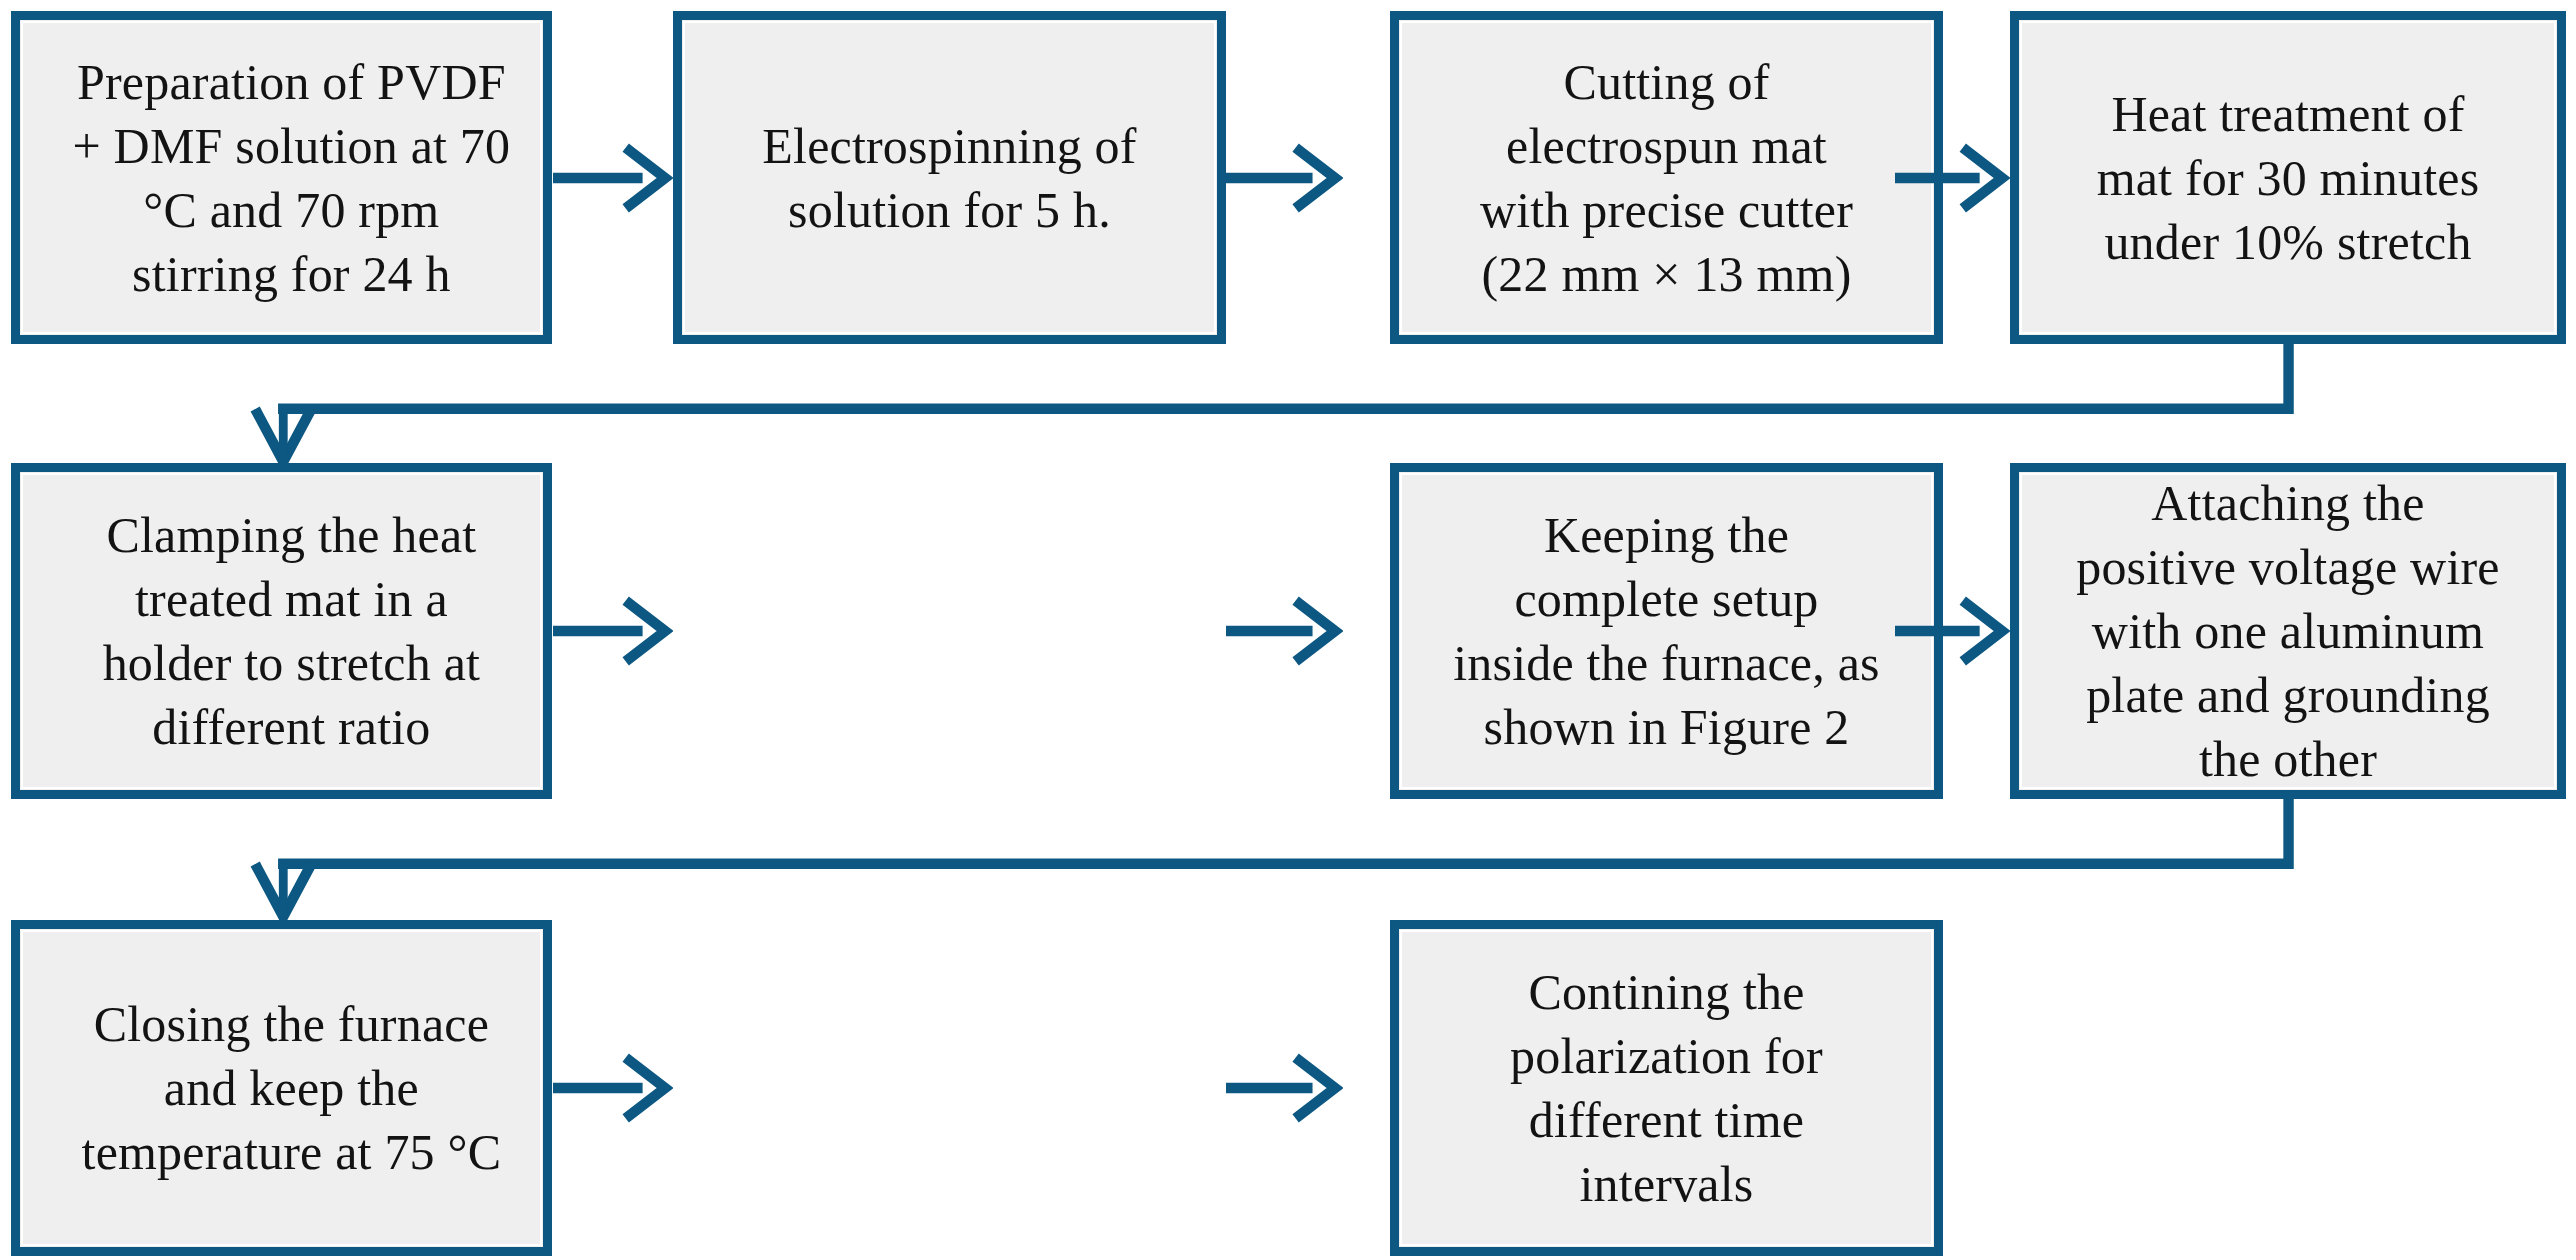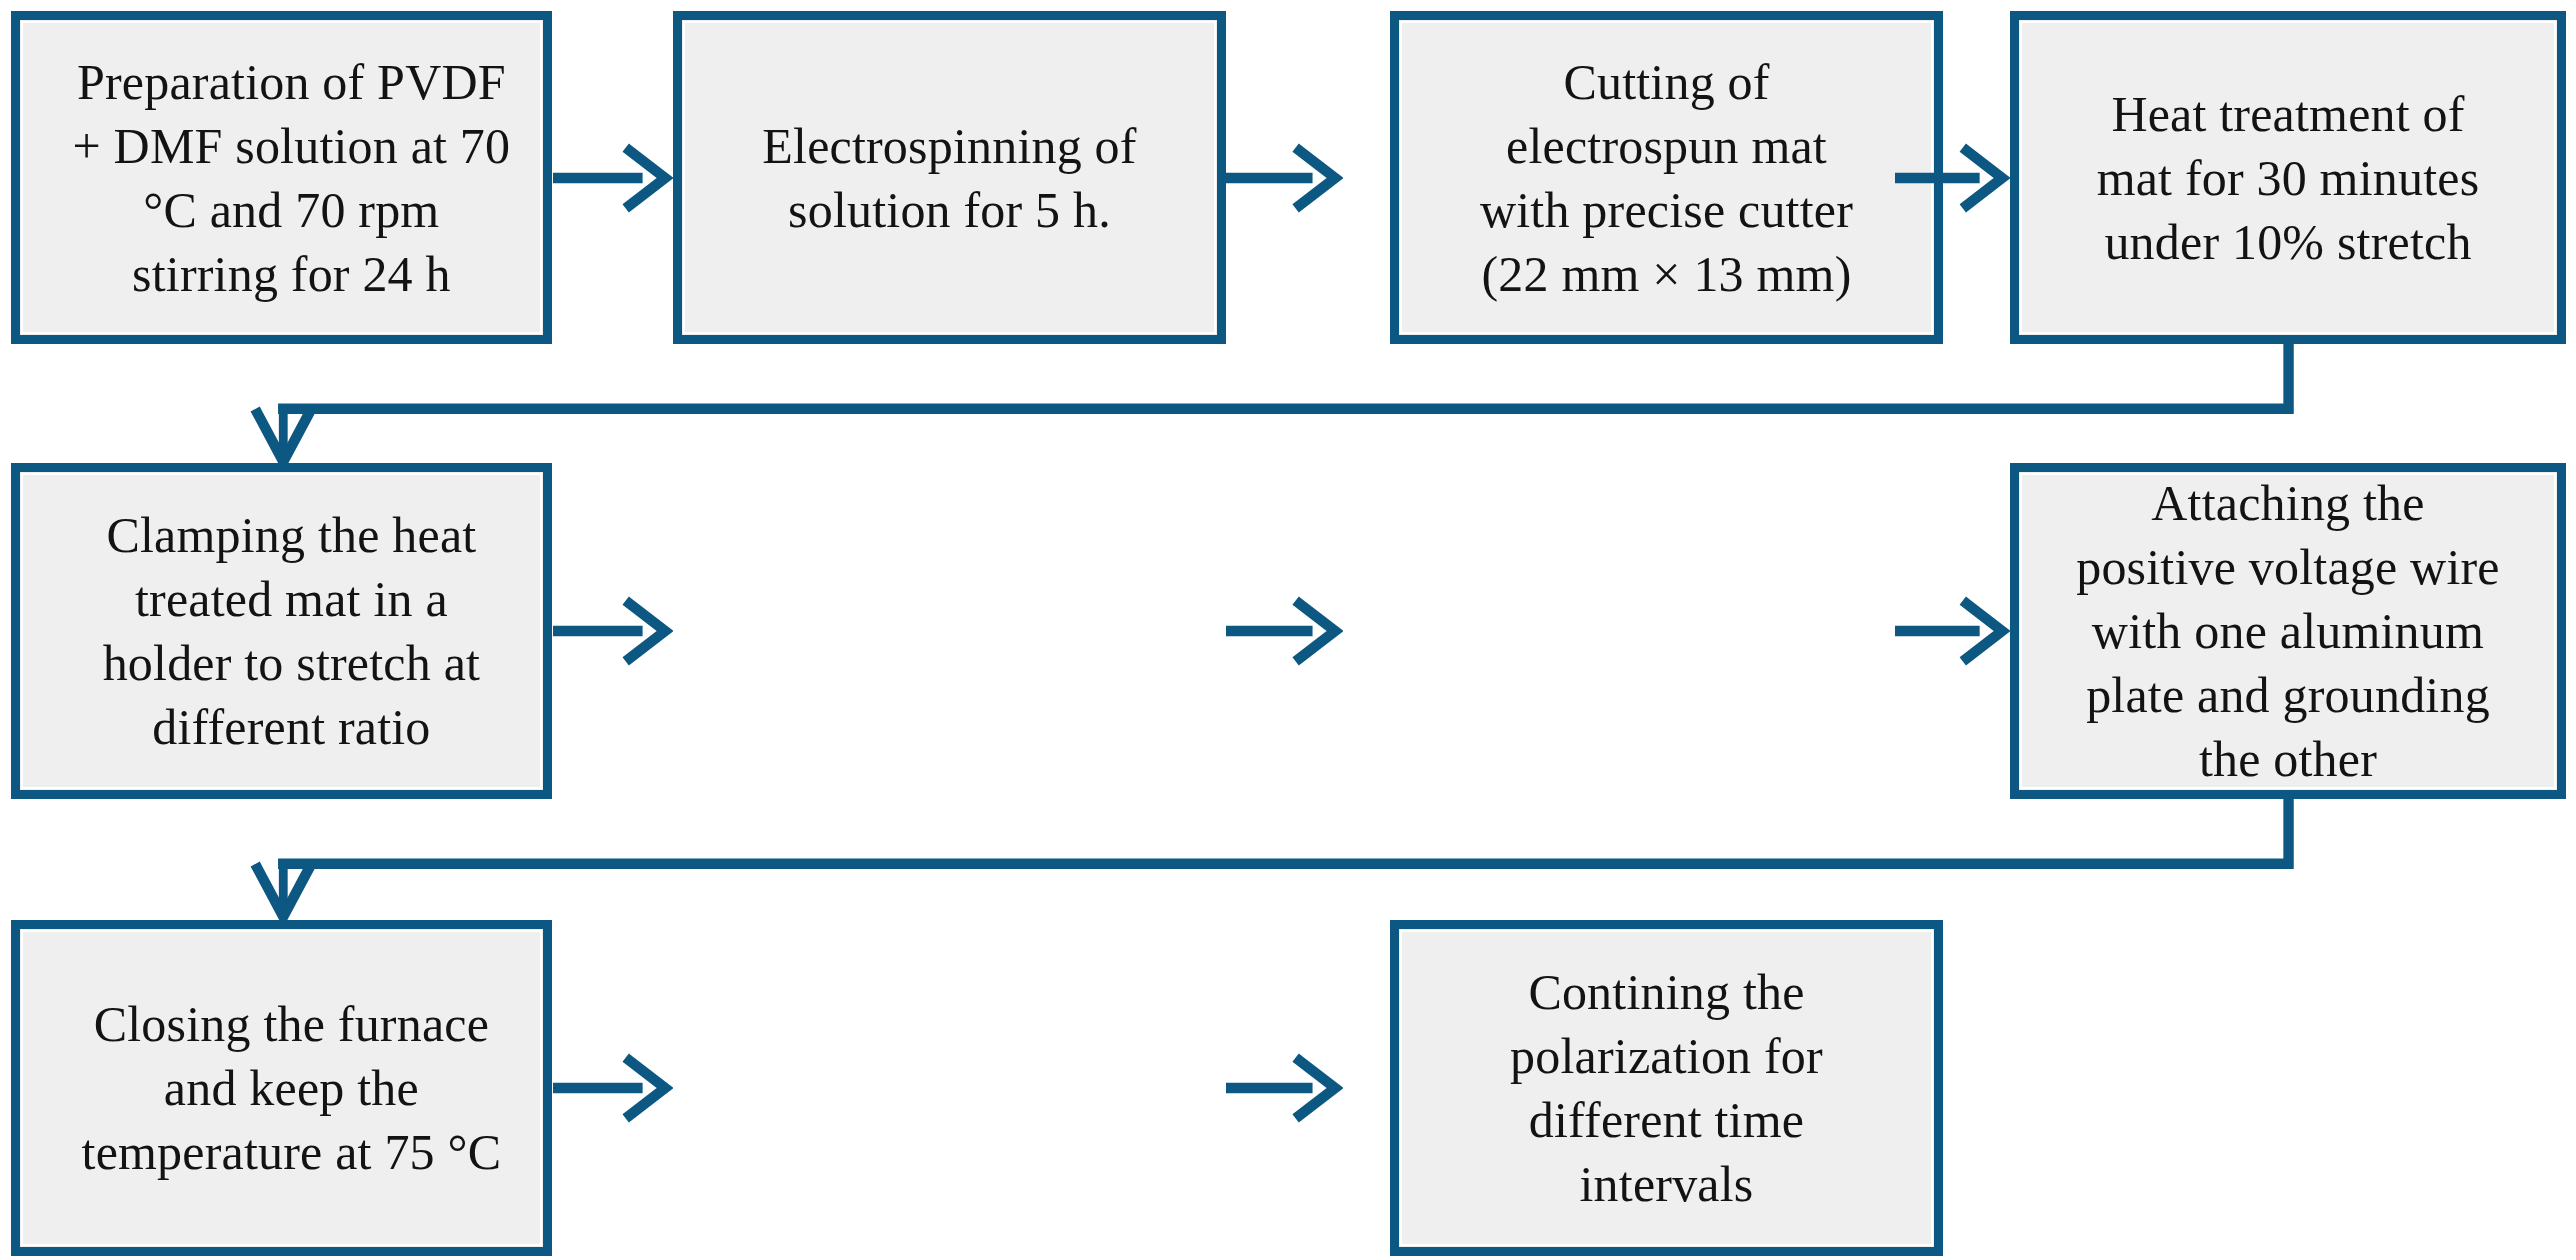--- a/index.html
+++ b/index.html
@@ -122,20 +122,26 @@
       <line x1="54" y1="86" x2="54" y2="152" stroke="#0d5882" stroke-width="11"></line>
     </svg>
   </div>
 
   <div class="node r2 c1">
     <span class="label">Clamping the heat
 treated mat in a
 holder to stretch at
 different ratio</span>
   </div>
+  <div class="node r2 c3">
+    <span class="label">Keeping the
+complete setup
+inside the furnace, as
+shown in Figure 2</span>
+  </div>
   <div class="node r2 c4">
     <span class="label">Attaching the
 positive voltage wire
 with one aluminum
 plate and grounding
 the other</span>
   </div>
 
   <div class="harrow" style="left:553px; top:583px; width:120px;">
     <svg viewBox="0 0 150 120" preserveAspectRatio="none">

